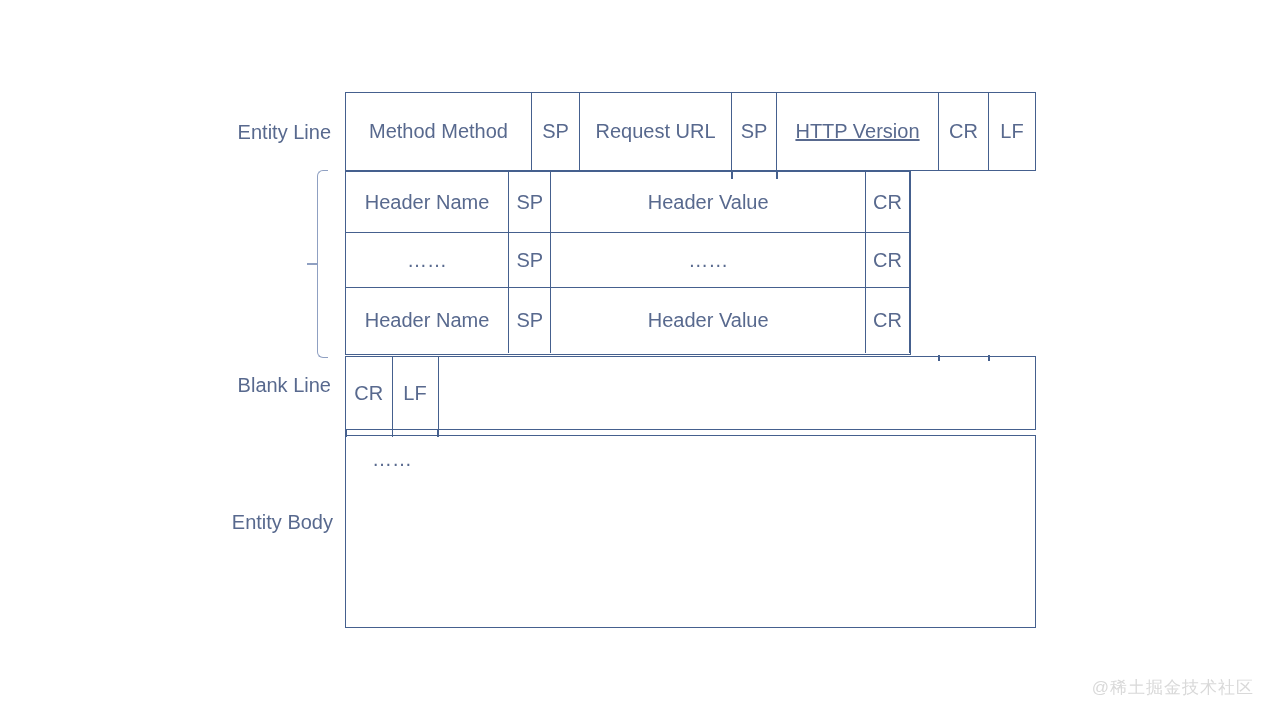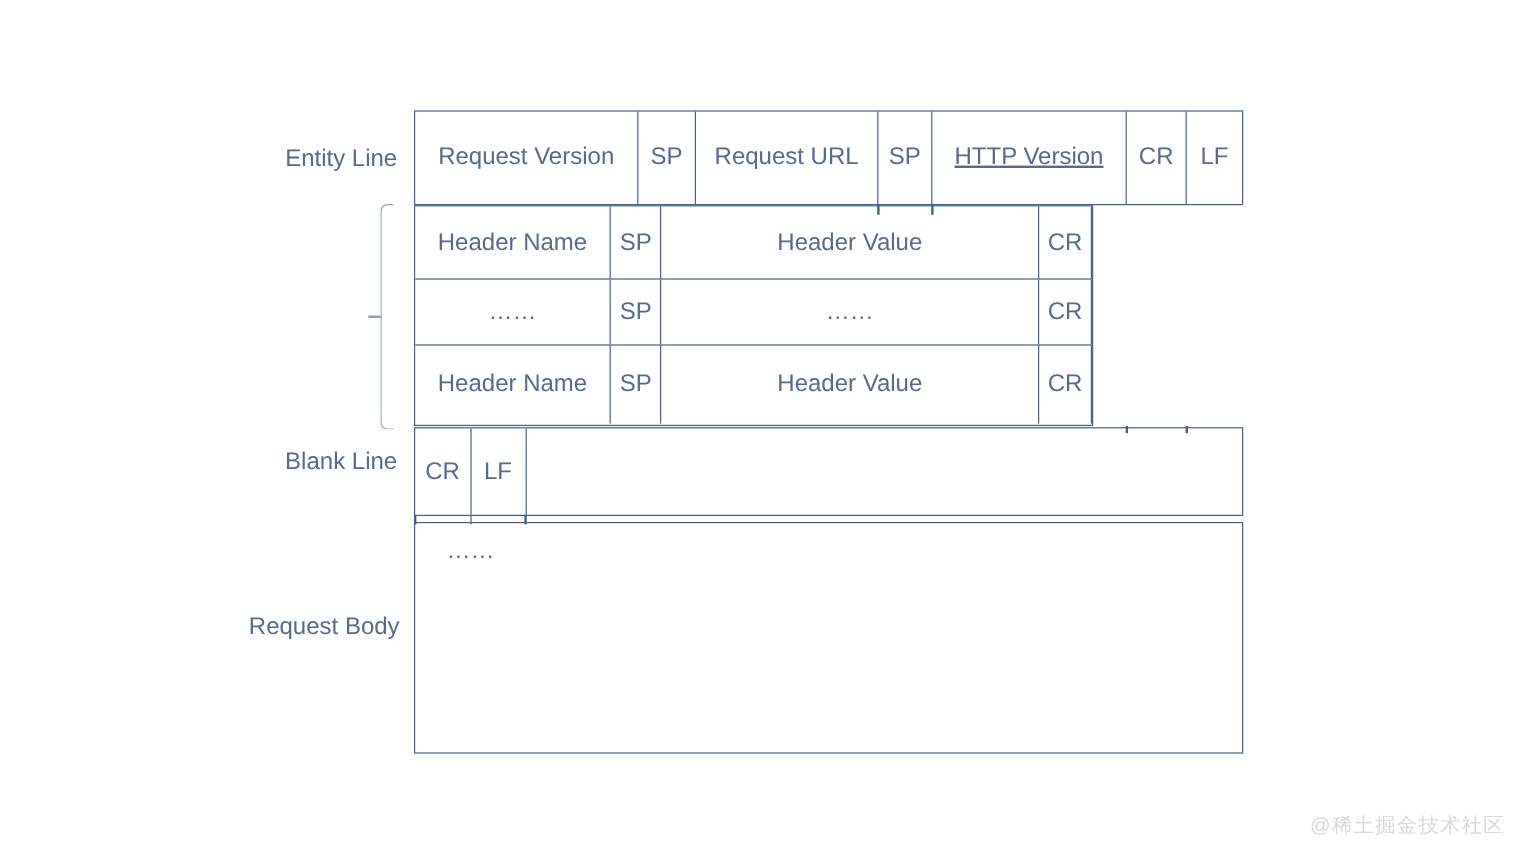--- a/index.html
+++ b/index.html
@@ -43,28 +43,28 @@
   .watermark{position:absolute;top:676px;right:26px;font-size:17px;color:var(--wm);letter-spacing:1px;margin-left:36px;}
   .entity-dots{position:absolute;left:26px;top:12px;font-size:20px;color:var(--text);}
 </style>
 </head>
 <body>
 
 <div class="canvas">
 
   <div class="lbl" style="left:140px;width:191px;top:119px;">Entity Line</div>
   <div class="lbl" style="left:150px;width:181px;top:372px;">Blank Line</div>
-  <div class="lbl" style="left:150px;width:183px;top:509px;">Request Body</div>
+  <div class="lbl" style="left:150px;width:183px;top:509px;">Entity Body</div>
 
   <div class="bracket"></div>
   <div class="bracket-tick"></div>
 
   <div class="box" style="left:345px;top:92px;width:691px;height:79px;">
     <div class="flexrow">
-      <div class="cell" style="width:186px;">Request Version</div>
+      <div class="cell" style="width:186px;">Method Method</div>
       <div class="cell" style="width:48px;">SP</div>
       <div class="cell" style="width:152px;">Request URL</div>
       <div class="cell" style="width:45px;">SP</div>
       <div class="cell" style="width:162px;text-decoration:underline;">HTTP Version</div>
       <div class="cell" style="width:50px;">CR</div>
       <div class="cell last" style="flex:1;">LF</div>
     </div>
   </div>
 
   <div class="box" style="left:345px;top:171px;width:566px;height:184px;">

